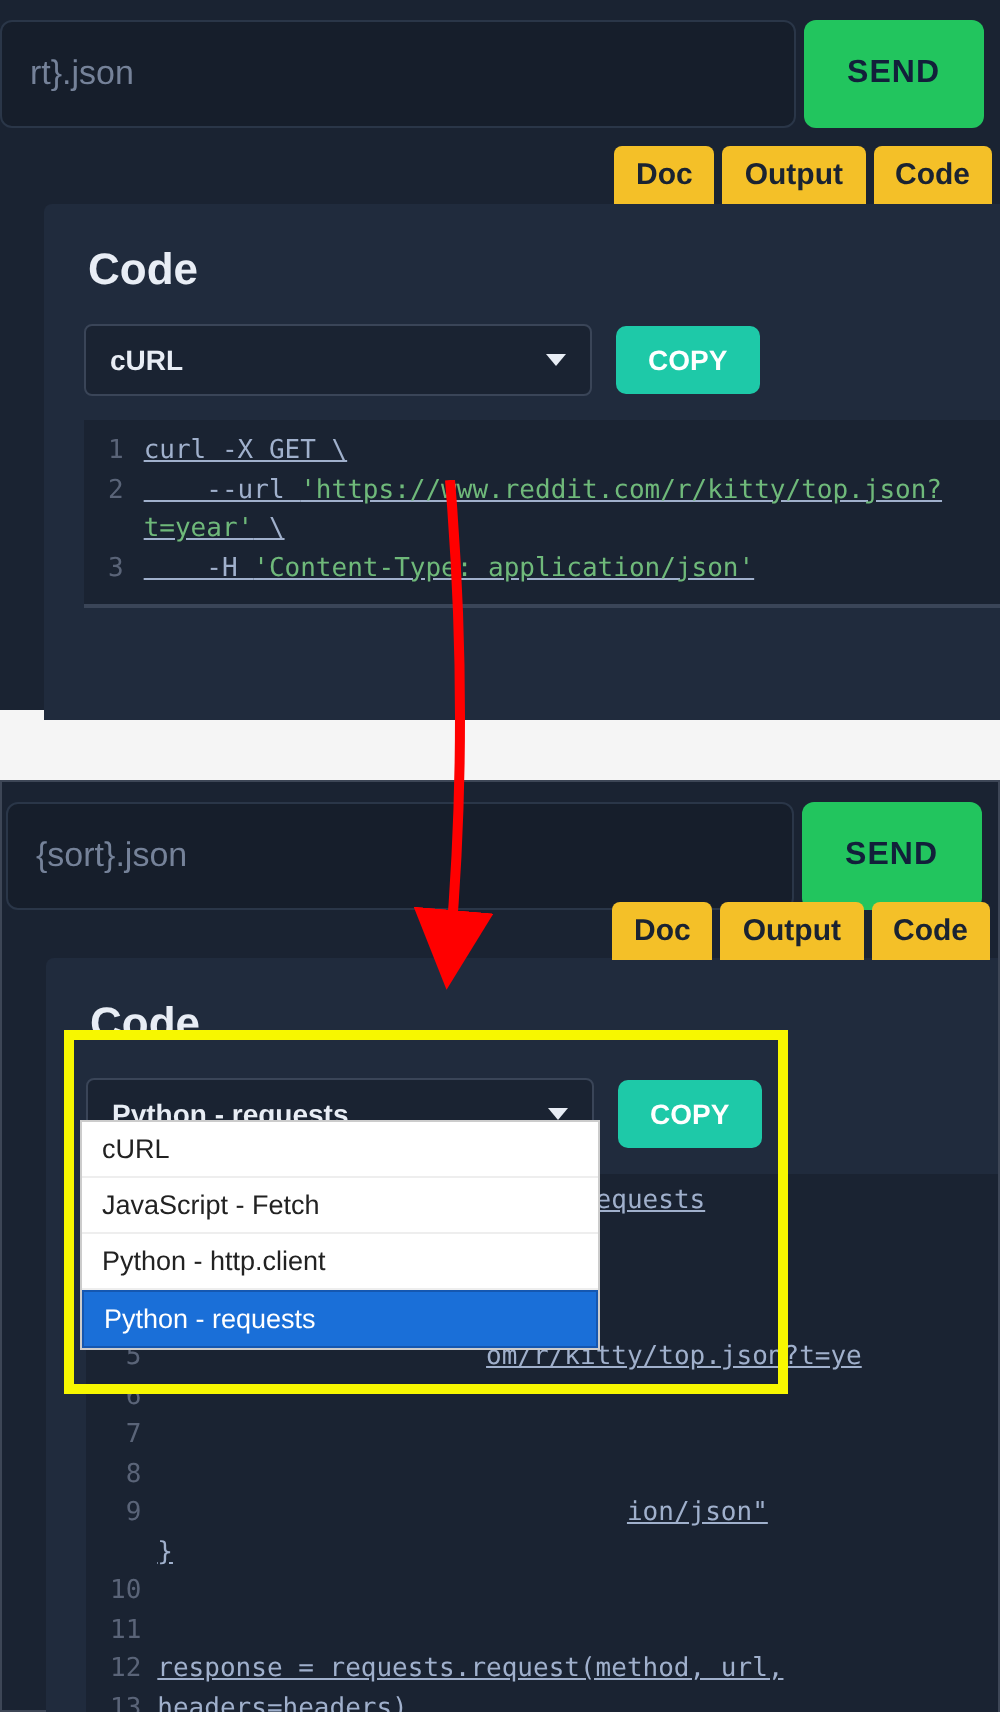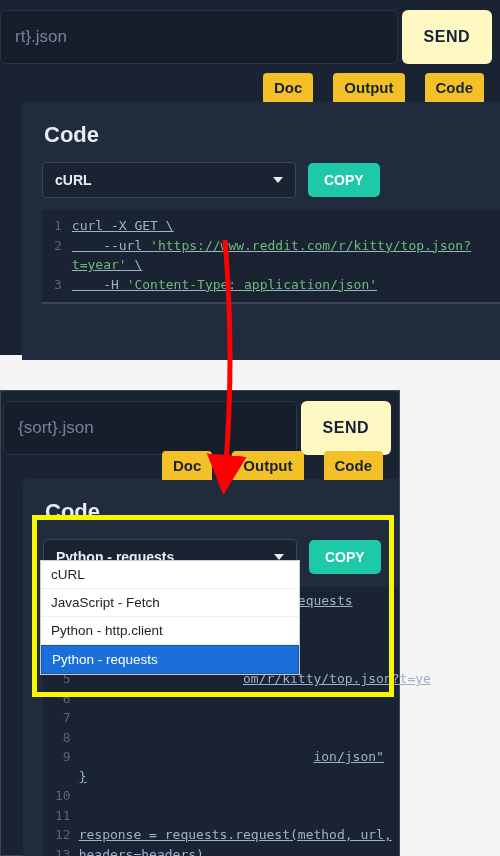--- a/index.html
+++ b/index.html
@@ -42,44 +42,44 @@
     border: 1px solid #2a3648;
     border-radius: 6px;
     color: #758299;
     font-size: 17px;
     padding: 16px 14px;
     height: 54px;
     overflow: hidden;
     white-space: nowrap;
   }
   .send-btn {
-    background: #fef9c3;
+    background: #22c55e;
     color: #12203a;
     font-weight: 700;
     font-size: 16px;
     border: none;
     border-radius: 6px;
     padding: 12px 22px;
     height: 54px;
     cursor: pointer;
     letter-spacing: 0.5px;
   }
   .inner-card {
     background: #202b3d;
     position: relative;
     margin: 28px 0 0 22px;
     border-radius: 4px 0 0 0;
     overflow: visible;
   }
   .tab-bar {
     position: absolute;
-    right: 16px;
+    right: 4px;
     top: -29px;
     display: flex;
-    gap: 20px;
+    gap: 4px;
   }
   .tab {
     background: #f4c028;
     color: #1a2332;
     font-weight: 600;
     font-size: 15px;
     padding: 6px 11px;
     border-radius: 4px 4px 0 0;
     cursor: pointer;
   }
@@ -150,21 +150,21 @@
     white-space: pre;
     line-height: 1.5;
     text-decoration: underline;
   }
   .str { color: #6fb97a; }
 
   
   .panel-bottom {
     left: 0;
     top: 390px;
-    width: 400px;
+    width: 500px;
     height: 466px;
     background: #1a2332;
     border: 1px solid #3d4656;
   }
   .panel-bottom .url-bar { margin-left: 2px; }
 
   .highlight-box {
     position: absolute;
     border: 5px solid #f7f700;
     pointer-events: none;

